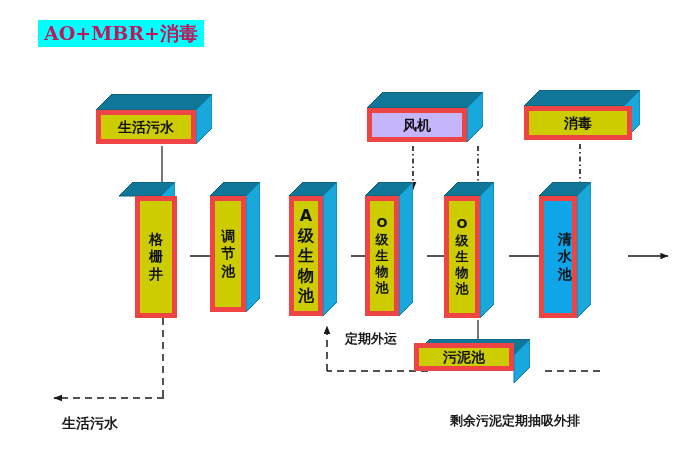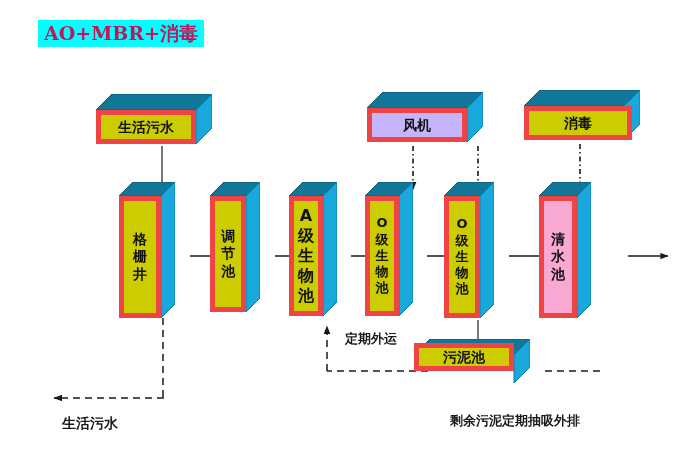--- a/index.html
+++ b/index.html
@@ -107,21 +107,21 @@
 
     <path d="M545,371 L605,371" stroke="#1a1a1a" stroke-width="1.5" fill="none" stroke-dasharray="7,5"></path>
   </svg>
 
   <div id="boxes">
       <div class="box" style="left: 119px; top: 182px; width: 56px; height: 136px;">
         <svg width="56" height="136" style="position: absolute; left: 0px; top: 0px;">
           <polygon points="0,14 14,0 56,0 42,14" fill="#117799" stroke="#0d5a72" stroke-width="1"></polygon>
           <polygon points="42,14 56,0 56,122 42,136" fill="#19a8dc" stroke="#0d7ba8" stroke-width="1"></polygon>
         </svg>
-        <div class="front" style="left: 0px; top: 14px; width: 42px; height: 122px; background: rgb(204, 204, 0);">
+        <div class="front" style="left: 16px; top: 14px; width: 42px; height: 122px; background: rgb(204, 204, 0);">
           <div class="lbl vlabel" style="line-height: 1.25;">格栅井</div>
         </div>
       </div>
       <div class="box" style="left: 210px; top: 182px; width: 50px; height: 130px;">
         <svg width="50" height="130" style="position: absolute; left: 0px; top: 0px;">
           <polygon points="0,14 14,0 50,0 36,14" fill="#117799" stroke="#0d5a72" stroke-width="1"></polygon>
           <polygon points="36,14 50,0 50,116 36,130" fill="#19a8dc" stroke="#0d7ba8" stroke-width="1"></polygon>
         </svg>
         <div class="front" style="left: 0px; top: 14px; width: 36px; height: 116px; background: rgb(204, 204, 0);">
           <div class="lbl vlabel" style="line-height: 1.25; text-align: right;">调节池</div>
@@ -152,21 +152,21 @@
         </svg>
         <div class="front" style="left: 0px; top: 14px; width: 36px; height: 122px; background: rgb(204, 204, 0);">
           <div class="lbl vlabel" style="line-height: 1.25; font-size: 13px;">O级生物池</div>
         </div>
       </div>
       <div class="box" style="left: 539px; top: 182px; width: 52px; height: 136px;">
         <svg width="52" height="136" style="position: absolute; left: 0px; top: 0px;">
           <polygon points="0,14 14,0 52,0 38,14" fill="#117799" stroke="#0d5a72" stroke-width="1"></polygon>
           <polygon points="38,14 52,0 52,122 38,136" fill="#19a8dc" stroke="#0d7ba8" stroke-width="1"></polygon>
         </svg>
-        <div class="front" style="left: 0px; top: 14px; width: 38px; height: 122px; background: #f9a8d4;">
+        <div class="front" style="left: 0px; top: 14px; width: 38px; height: 122px; background: #0ea5e9; justify-content: flex-end;">
           <div class="lbl vlabel" style="line-height: 1.25;">清水池</div>
         </div>
       </div>
       <div class="box" style="left: 96px; top: 94px; width: 116px; height: 50px;">
         <svg width="116" height="50" style="position: absolute; left: 0px; top: 0px;">
           <polygon points="0,16 16,0 116,0 100,16" fill="#117799" stroke="#0d5a72" stroke-width="1"></polygon>
           <polygon points="100,16 116,0 116,34 100,50" fill="#19a8dc" stroke="#0d7ba8" stroke-width="1"></polygon>
         </svg>
         <div class="front" style="left: 0px; top: 16px; width: 100px; height: 34px; background: rgb(204, 204, 0);">
           <div class="lbl hlabel">生活污水</div>

